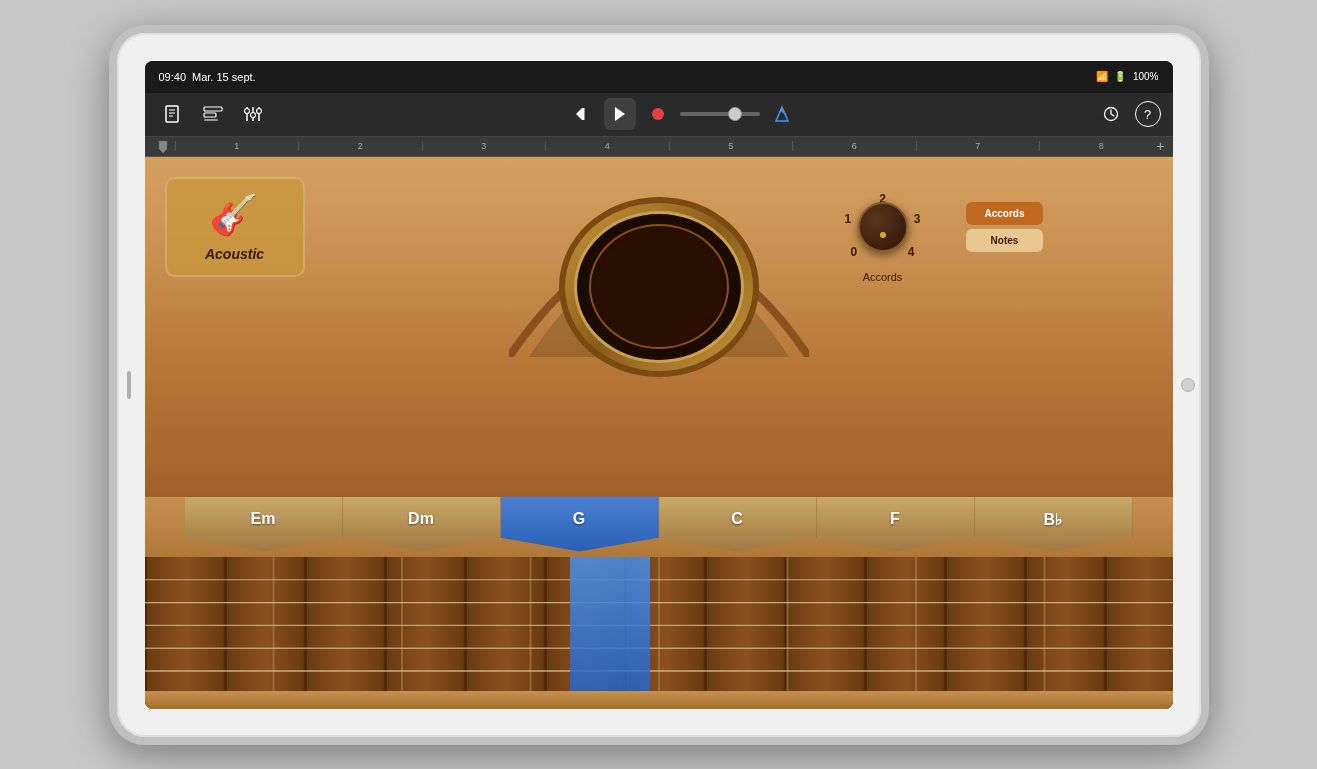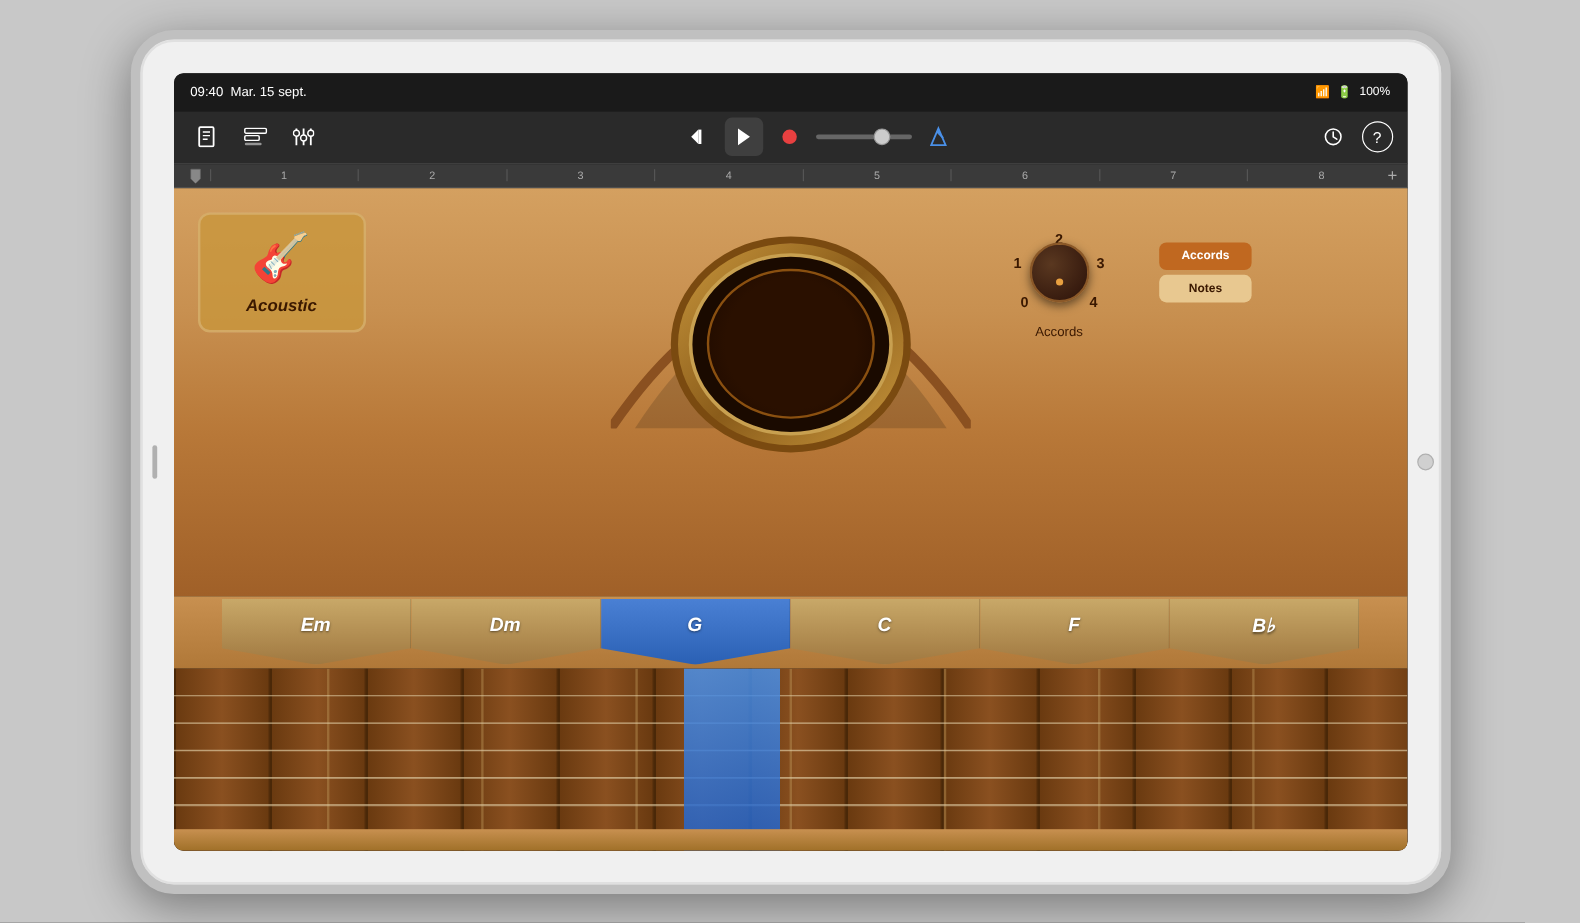--- a/index.html
+++ b/index.html
@@ -499,21 +499,21 @@
         </div>
 
         <div class="mode-buttons">
           <button class="mode-btn active">Accords</button>
           <button class="mode-btn inactive">Notes</button>
         </div>
 
       </div>
 
       <div class="chord-row-area">
-        <div style="display:flex;height:100%;align-items:center;padding:0 40px;font-style:italic;">
+        <div style="display:flex;height:100%;align-items:flex-start;padding:0 40px;">
           <div class="chord-btn">Em</div>
           <div class="chord-btn">Dm</div>
           <div class="chord-btn active">G</div>
           <div class="chord-btn">C</div>
           <div class="chord-btn">F</div>
           <div class="chord-btn">B♭</div>
         </div>
       </div>
 
       <div class="fretboard-bottom">

